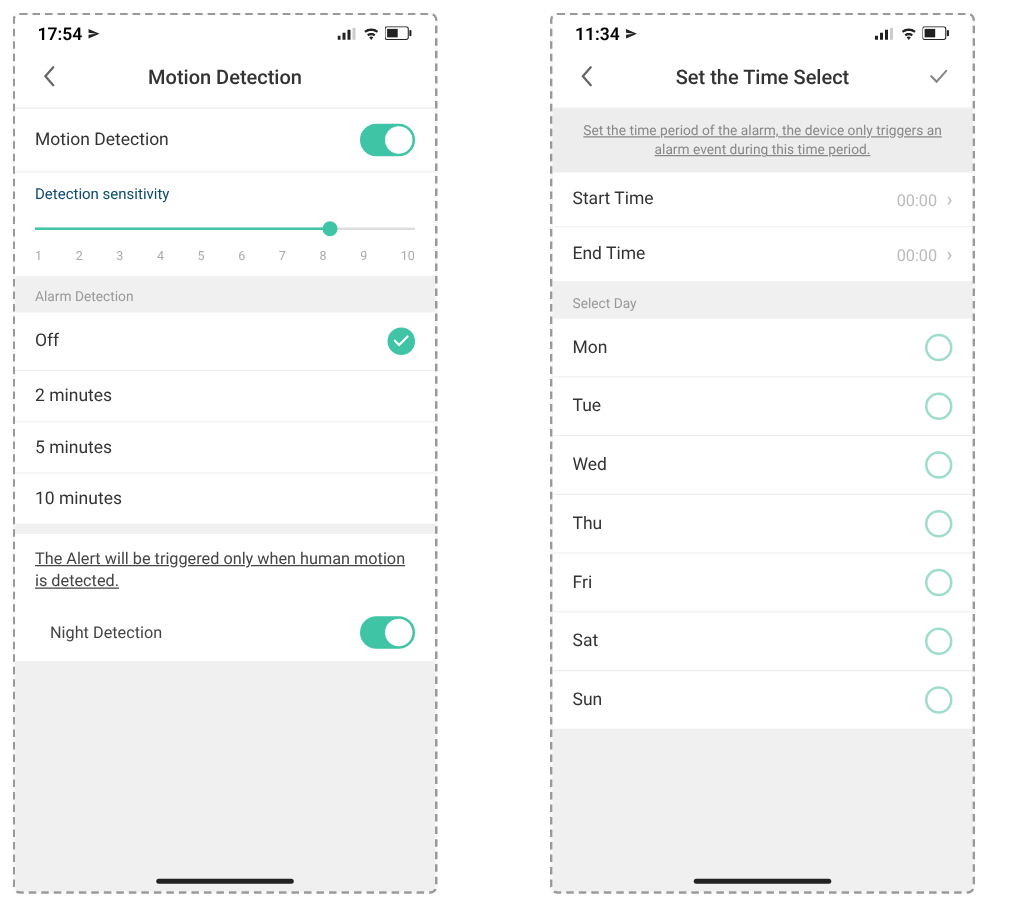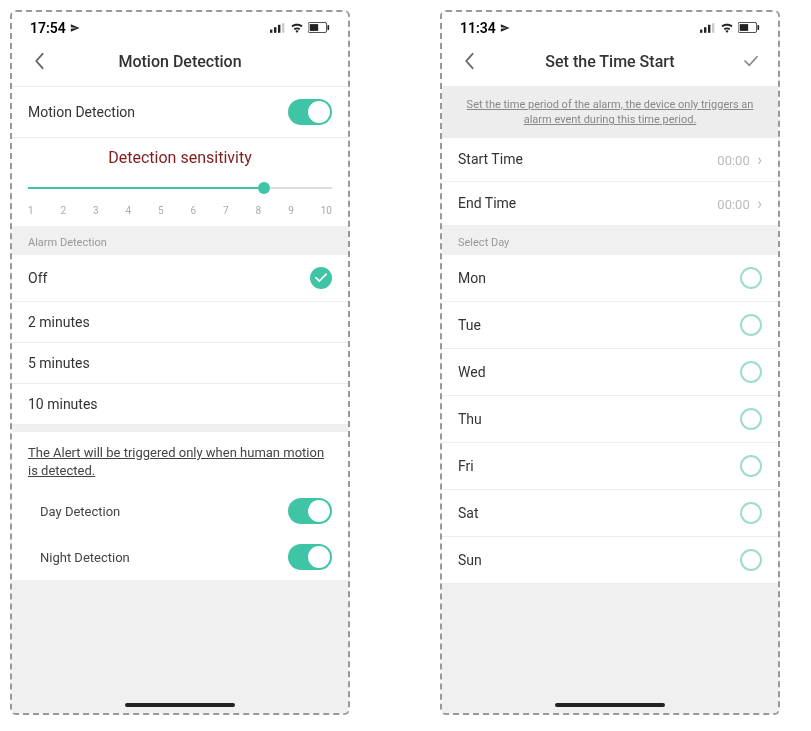--- a/index.html
+++ b/index.html
@@ -75,23 +75,22 @@
       background: #ededed;
       padding: 10px 16px;
       font-size: 11px;
       line-height: 1.4;
       color: #888;
       text-decoration: underline;
     }
     .section-title {
       background: #fff;
       padding: 10px 16px 6px;
-      font-size: 16px;
-      color: #7f1d1d;
-      text-align: center;
+      font-size: 12px;
+      color: #0c4a6e;
     }
     .slider-wrap {
       background: #fff;
       padding: 6px 16px 10px;
     }
     .slider-track {
       position: relative;
       height: 20px;
     }
     .slider-line {
@@ -299,24 +298,20 @@
     <div class="row">
       <span>5 minutes</span>
     </div>
     <div class="row">
       <span>10 minutes</span>
     </div>
 
     <div class="gap-thin"></div>
     <div class="alert-note">The Alert will be triggered only when human motion is detected.</div>
     <div class="sub-row">
-      <span>Day Detection</span>
-      <div class="toggle"></div>
-    </div>
-    <div class="sub-row">
       <span>Night Detection</span>
       <div class="toggle"></div>
     </div>
 
     <div class="gap-thin"></div>
 
   </div>
   <div class="home-indicator"></div>
 </div>
 
@@ -353,21 +348,21 @@
       </span>
     </div>
   </div>
 
   <div class="nav-header">
     <div class="back-btn">
       <svg width="12" height="18" viewBox="0 0 12 20">
           <path d="M10 2L3 10l7 8" stroke="#666" stroke-width="2" fill="none" stroke-linecap="round"></path>
         </svg>
     </div>
-    <div class="nav-title">Set the Time Start</div>
+    <div class="nav-title">Set the Time Select</div>
     <div class="confirm-btn">
       <svg width="16" height="12" viewBox="0 0 18 14">
           <path d="M2 7l5 5L16 2" stroke="#888" stroke-width="2" fill="none" stroke-linecap="round"></path>
         </svg>
     </div>
   </div>
 
   <div class="content">
     <div class="desc-block desc-center">Set the time period of the alarm, the device only triggers an alarm event during this time period.</div>
 

